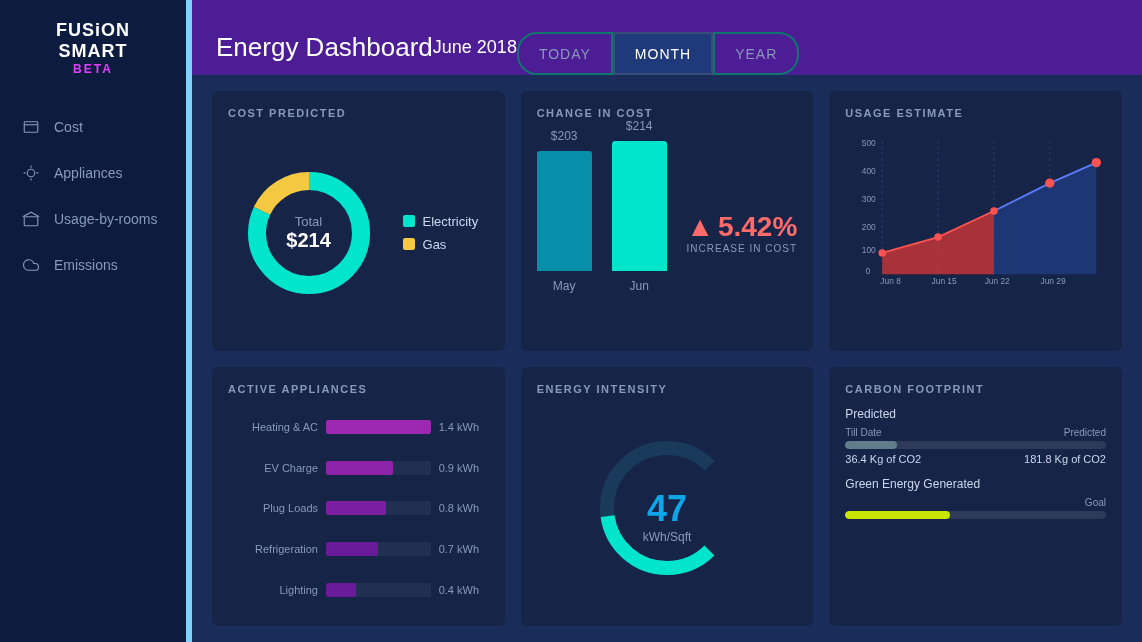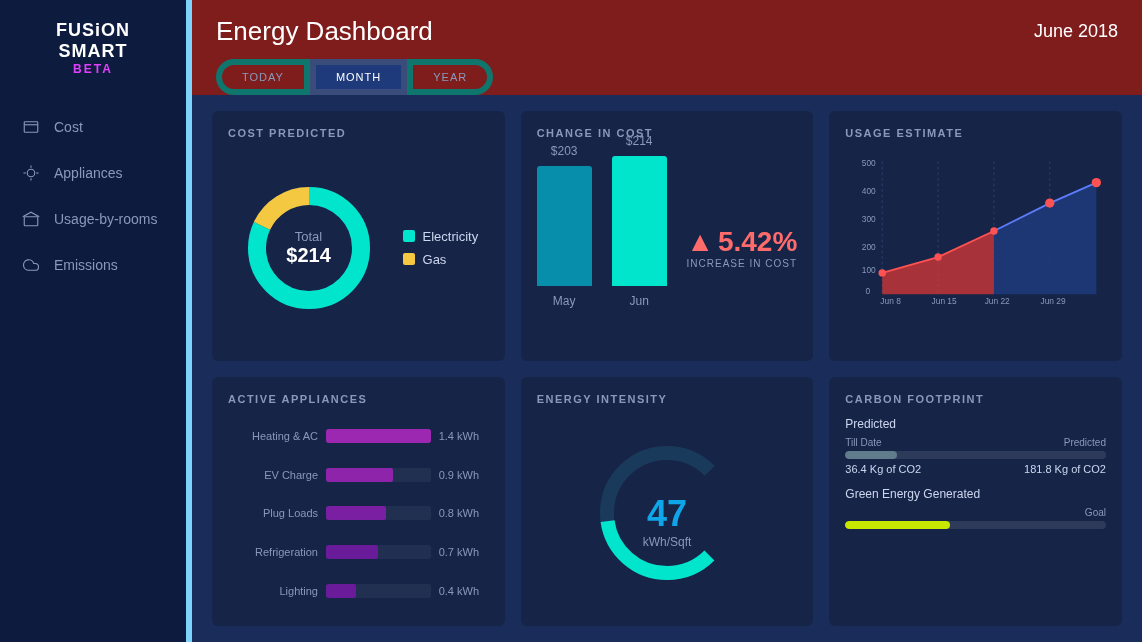--- a/index.html
+++ b/index.html
@@ -77,24 +77,24 @@
     .main {
       flex: 1;
       background: #1a2d5a;
       display: flex;
       flex-direction: column;
       overflow: hidden;
     }
 
     
     .header {
-      background: #7f1d1d;
-      padding: 16px 24px 0 24px;
-      display: flex;
-      flex-direction: column;
+      background: #4c1d95;
+      padding: 32px 24px 0 24px;
+      display: flex;
+      flex-direction: row;
     }
     .header-top {
       display: flex;
       align-items: center;
       justify-content: space-between;
       margin-bottom: 12px;
     }
     .page-title {
       font-size: 26px;
       font-weight: 400;
@@ -104,23 +104,23 @@
       font-size: 18px;
       color: #fff;
       font-weight: 300;
     }
     .time-tabs {
       display: flex;
       gap: 0;
     }
     .time-tab {
       padding: 6px 20px;
-      font-size: 11px;
+      font-size: 14px;
       cursor: pointer;
-      border: 6px solid #0f766e;
+      border: 2px solid #0f766e;
       color: #8899bb;
       background: transparent;
       letter-spacing: 1px;
     }
     .time-tab:first-child { border-radius: 20px 0 0 20px; }
     .time-tab:last-child { border-radius: 0 20px 20px 0; }
     .time-tab.active {
       background: #1e3a7a;
       color: #fff;
       border-color: #3a4d7a;

